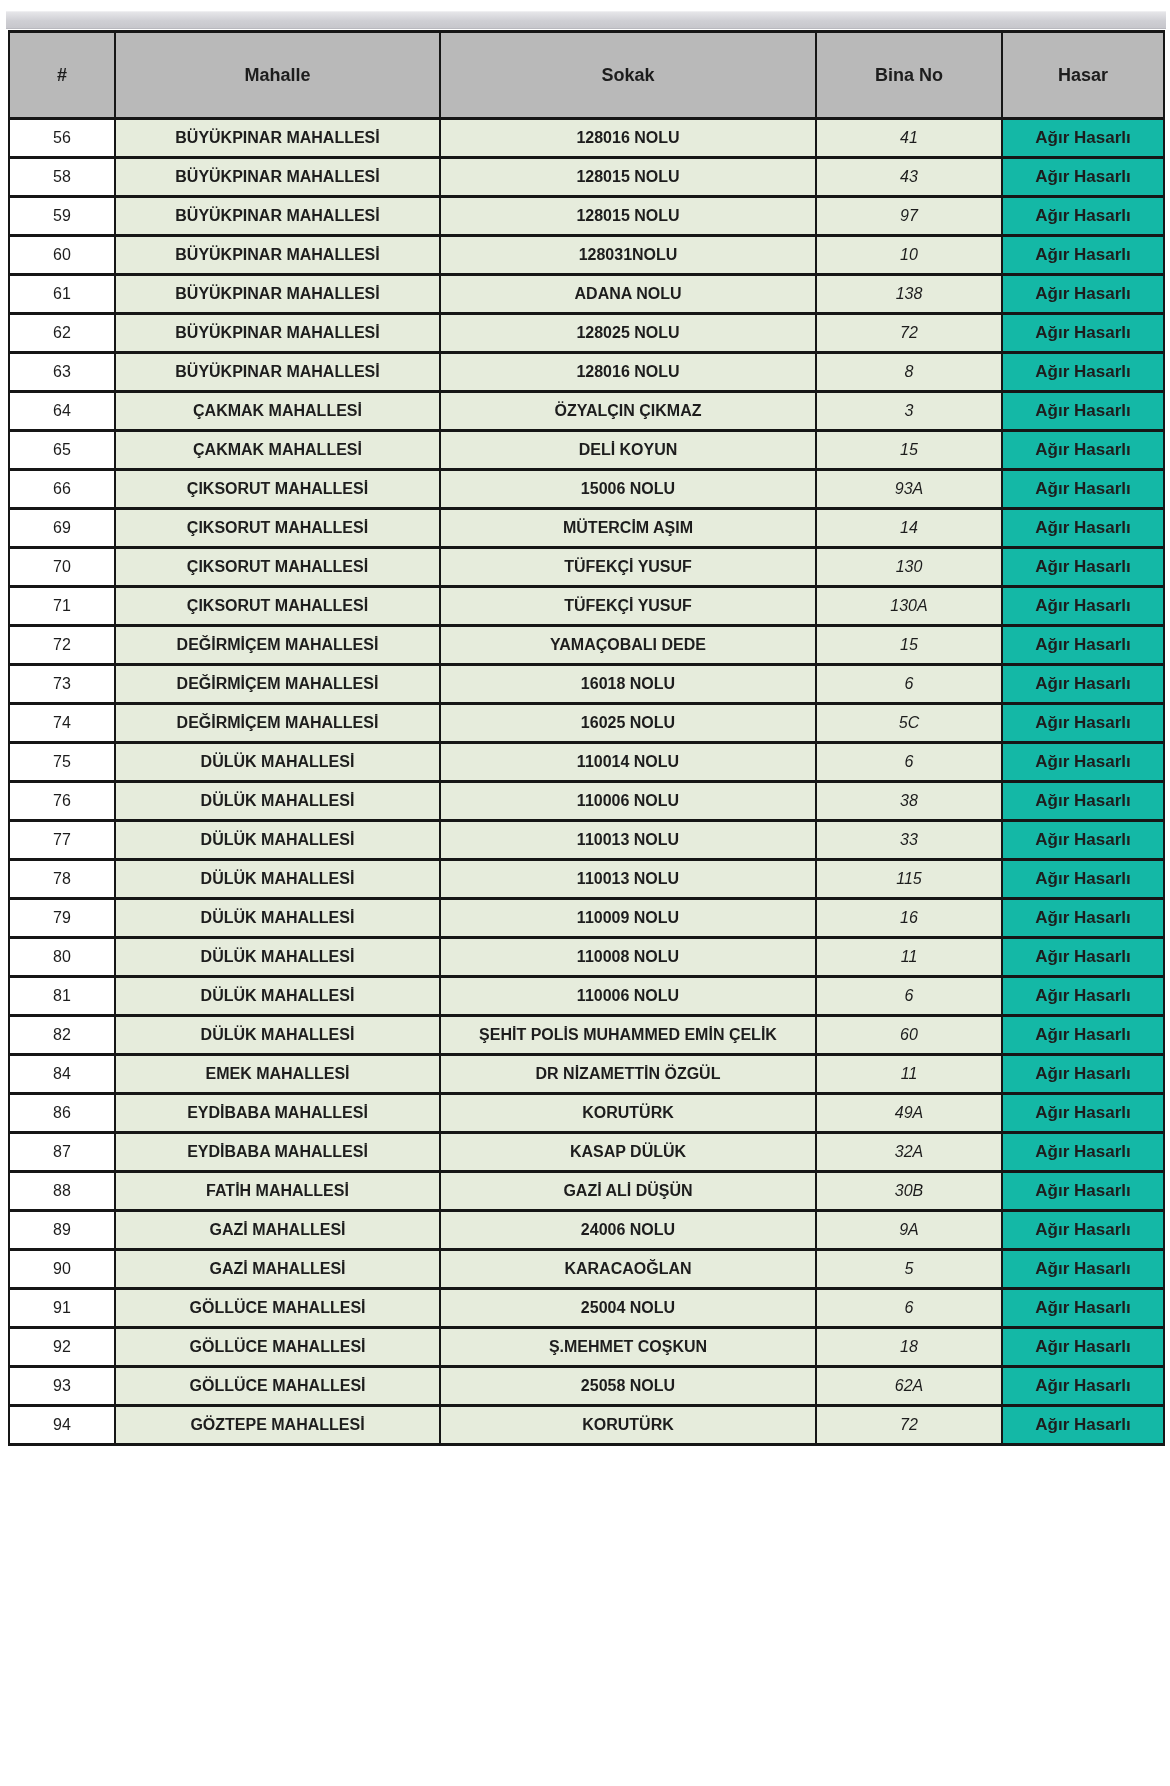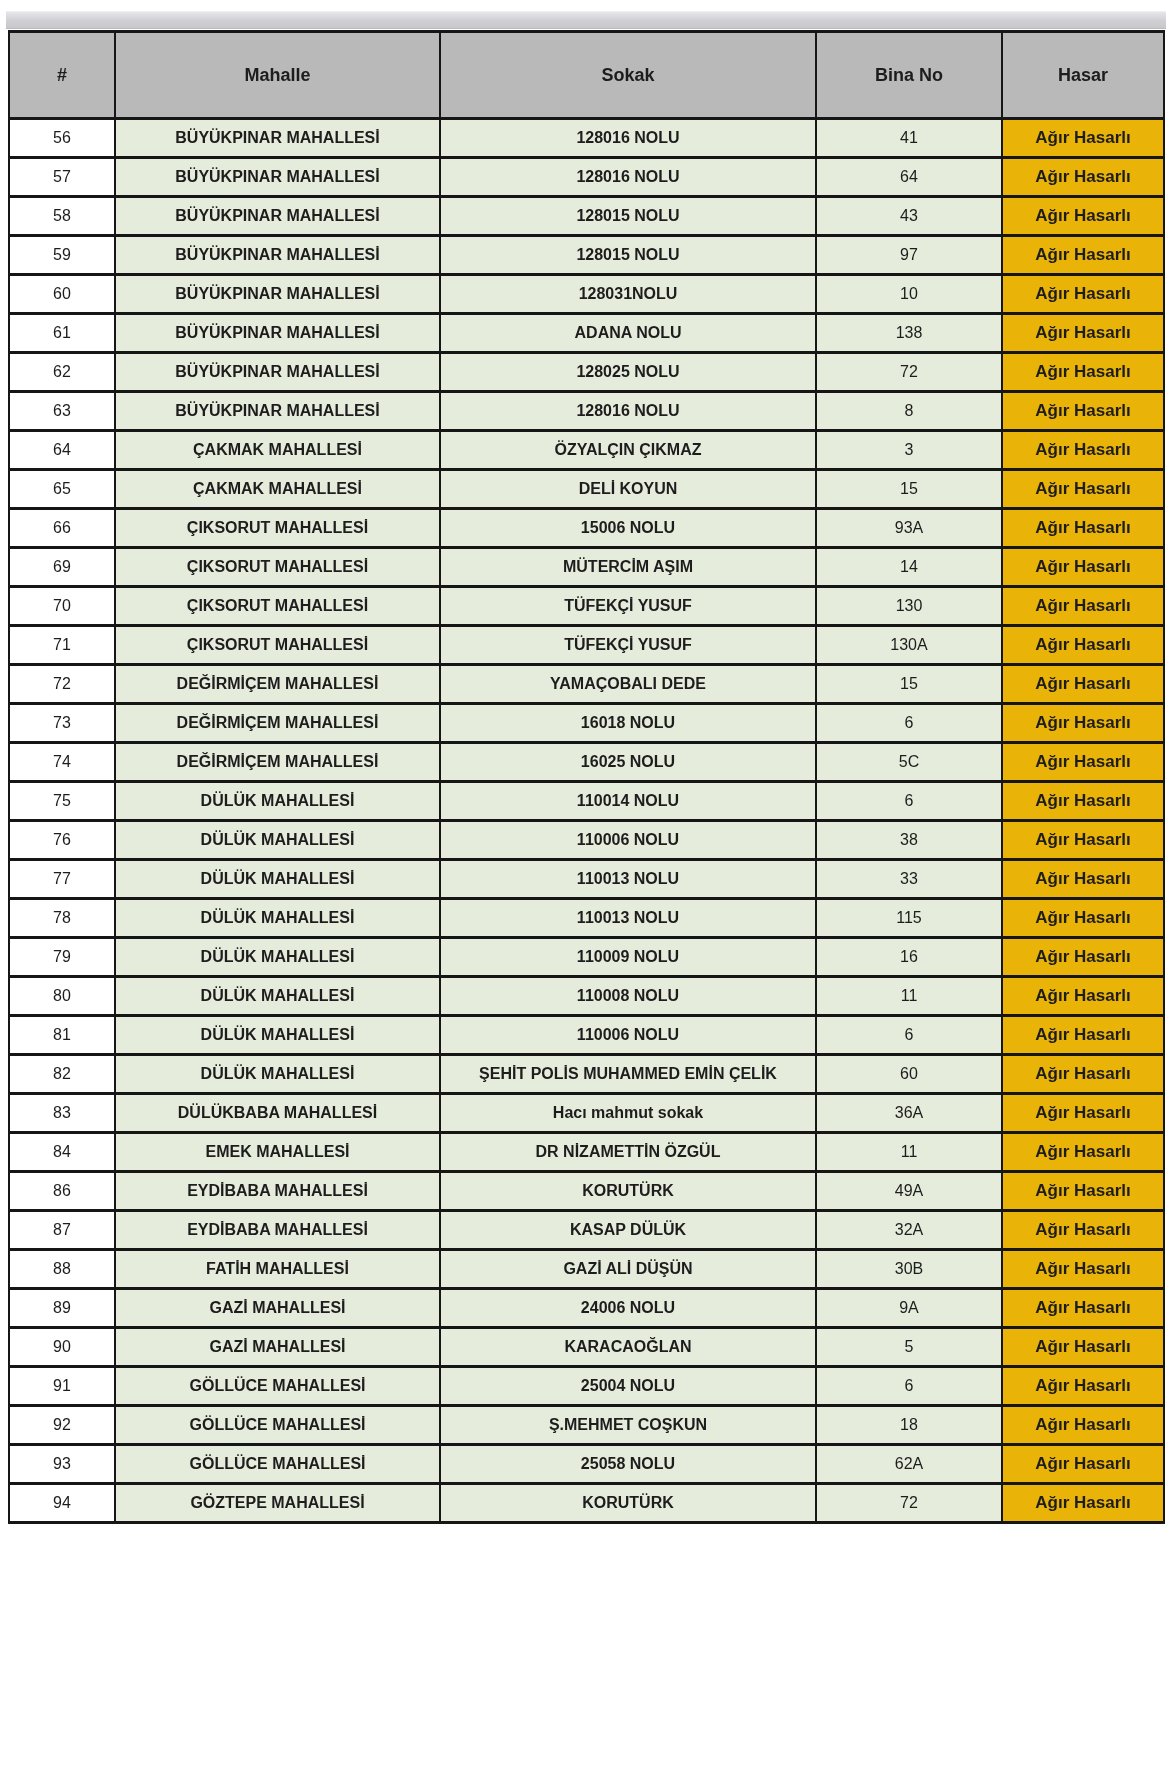--- a/index.html
+++ b/index.html
@@ -63,23 +63,24 @@
   }
   td.c-mah, td.c-sok {
     background: #e6ecdc;
     font-size: 16px;
     font-weight: bold;
   }
   td.c-bina {
     background: #e6ecdc;
     font-size: 16px;
     font-weight: normal;
+    font-style: italic;
   }
   td.c-hasar {
-    background: #eab308;
+    background: #14b8a6;
     font-size: 17px;
     font-weight: bold;
   }
 </style>
 </head>
 <body>
 
 <div class="page">
 
   <div class="topbar"></div>
@@ -104,27 +105,20 @@
     <tbody id="table-body">
 
     <tr>
           <td class="c-num">56</td>
           <td class="c-mah">BÜYÜKPINAR MAHALLESİ</td>
           <td class="c-sok">128016 NOLU</td>
           <td class="c-bina">41</td>
           <td class="c-hasar">Ağır Hasarlı</td>
         </tr>
         <tr>
-          <td class="c-num">57</td>
-          <td class="c-mah">BÜYÜKPINAR MAHALLESİ</td>
-          <td class="c-sok">128016 NOLU</td>
-          <td class="c-bina">64</td>
-          <td class="c-hasar">Ağır Hasarlı</td>
-        </tr>
-        <tr>
           <td class="c-num">58</td>
           <td class="c-mah">BÜYÜKPINAR MAHALLESİ</td>
           <td class="c-sok">128015 NOLU</td>
           <td class="c-bina">43</td>
           <td class="c-hasar">Ağır Hasarlı</td>
         </tr>
         <tr>
           <td class="c-num">59</td>
           <td class="c-mah">BÜYÜKPINAR MAHALLESİ</td>
           <td class="c-sok">128015 NOLU</td>
@@ -272,27 +266,20 @@
           <td class="c-hasar">Ağır Hasarlı</td>
         </tr>
         <tr>
           <td class="c-num">82</td>
           <td class="c-mah">DÜLÜK MAHALLESİ</td>
           <td class="c-sok">ŞEHİT POLİS MUHAMMED EMİN ÇELİK</td>
           <td class="c-bina">60</td>
           <td class="c-hasar">Ağır Hasarlı</td>
         </tr>
         <tr>
-          <td class="c-num">83</td>
-          <td class="c-mah">DÜLÜKBABA MAHALLESİ</td>
-          <td class="c-sok">Hacı mahmut sokak</td>
-          <td class="c-bina">36A</td>
-          <td class="c-hasar">Ağır Hasarlı</td>
-        </tr>
-        <tr>
           <td class="c-num">84</td>
           <td class="c-mah">EMEK MAHALLESİ</td>
           <td class="c-sok">DR NİZAMETTİN ÖZGÜL</td>
           <td class="c-bina">11</td>
           <td class="c-hasar">Ağır Hasarlı</td>
         </tr>
         <tr>
           <td class="c-num">86</td>
           <td class="c-mah">EYDİBABA MAHALLESİ</td>
           <td class="c-sok">KORUTÜRK</td>

